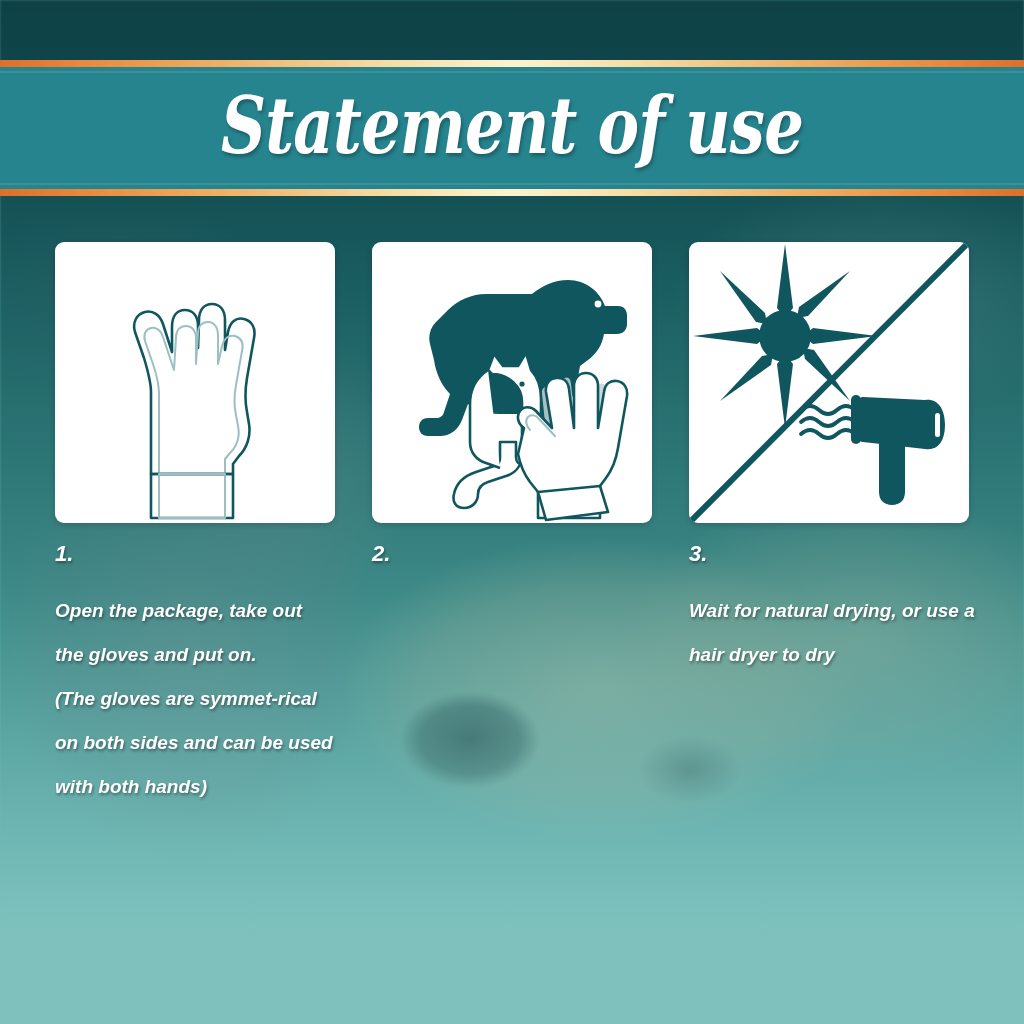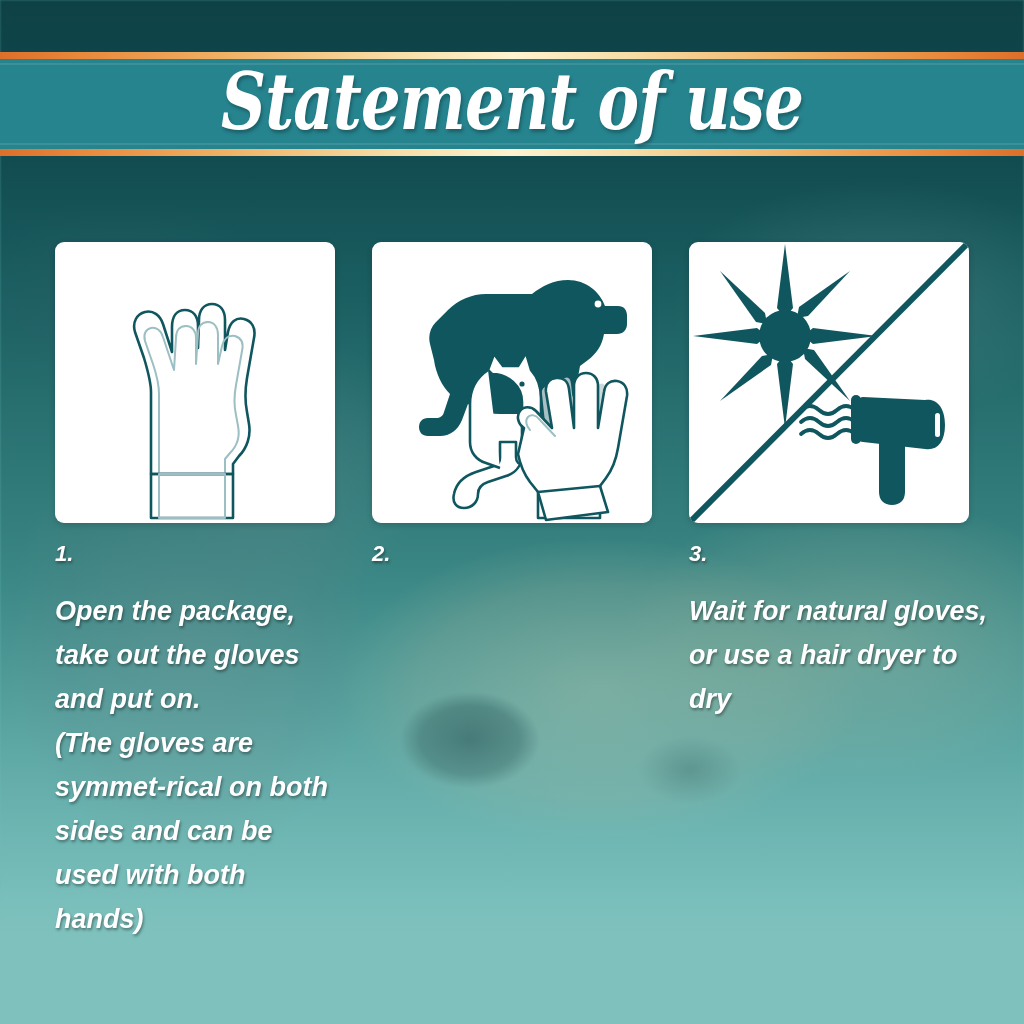--- a/index.html
+++ b/index.html
@@ -61,22 +61,22 @@
     position: absolute;
     left: 0; right: 0; bottom: 0;
     height: 140px;
     background: linear-gradient(180deg, rgba(126,193,189,0) 0%, rgba(126,193,189,1) 38%, #7ec1bd 100%);
   }
 
   
   .banner {
     position: absolute;
     left: 0; right: 0;
-    top: 52px;
-    height: 104px;
+    top: 60px;
+    height: 136px;
   }
   .banner-body {
     position: absolute;
     inset: 0;
     background: #26848f;
   }
   .banner-rule {
     position: absolute;
     left: 0; right: 0;
     height: 7px;
@@ -152,21 +152,21 @@
     font-weight: bold;
     text-shadow: 1px 2px 3px rgba(0,0,0,.40);
   }
   .caption.wide { width: 300px; }
   .caption-num {
     font-size: 22px;
     line-height: 1;
     margin-bottom: 24px;
   }
   .caption-body {
-    font-size: 27px;
+    font-size: 19px;
     line-height: 44px;
     white-space: pre-line;
   }
 </style>
 </head>
 <body>
 
 <div class="poster">
 
   <div class="bg-photo"></div>
@@ -371,17 +371,17 @@
       <div class="caption-body">Open the package, take out the gloves and put on.
 (The gloves are symmet-rical on both sides and can be used with both hands)</div>
     </div>
 
     <div class="caption">
       <div class="caption-num">2.</div>
     </div>
 
     <div class="caption wide">
       <div class="caption-num">3.</div>
-      <div class="caption-body">Wait for natural gloves, or use a hair dryer to dry</div>
+      <div class="caption-body">Wait for natural drying, or use a hair dryer to dry</div>
     </div>
   </div>
 
 </div>
 
 </body></html>

